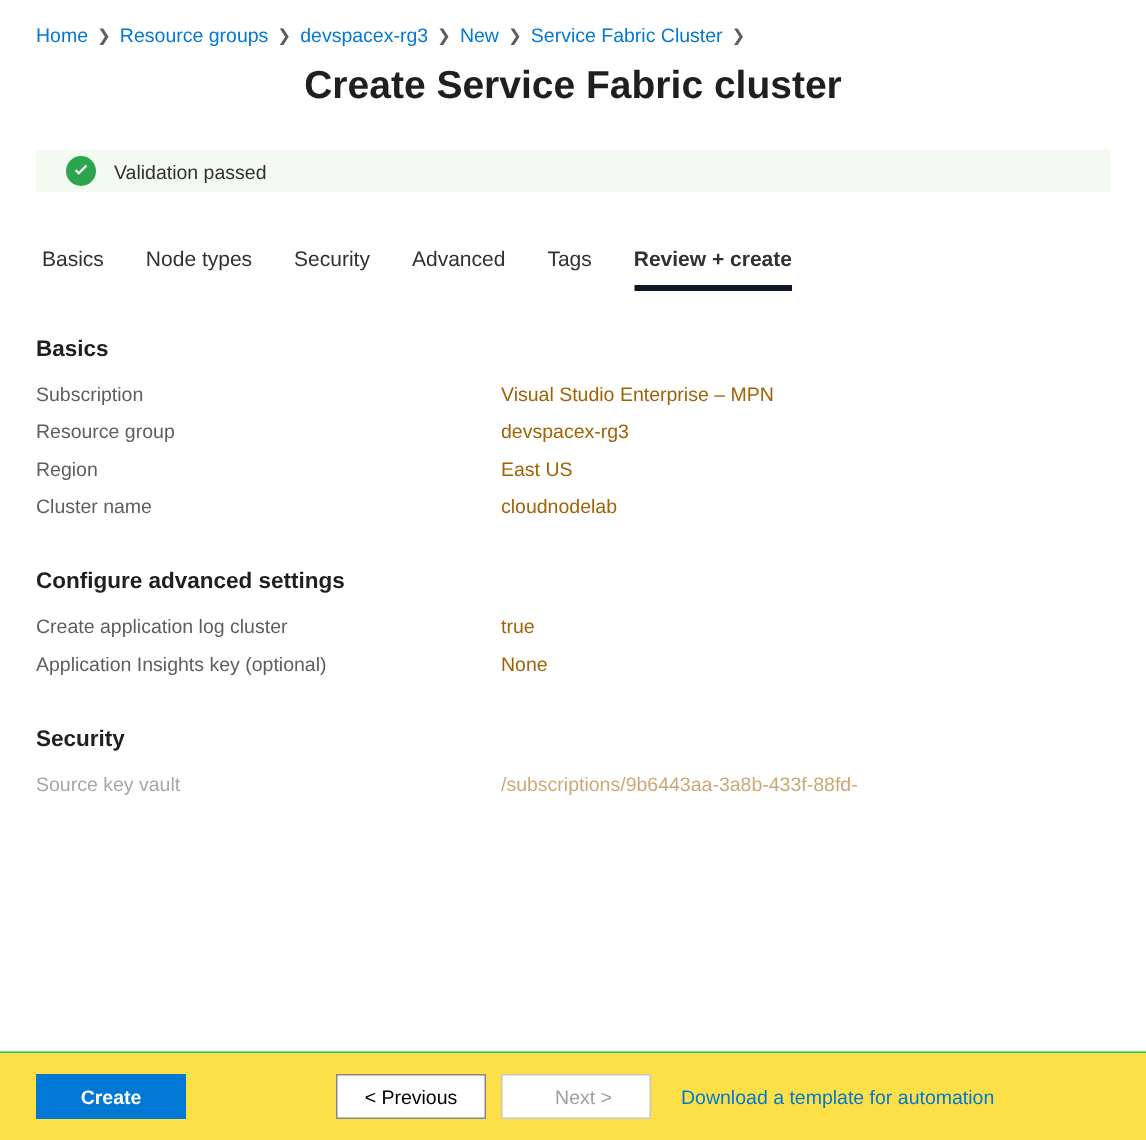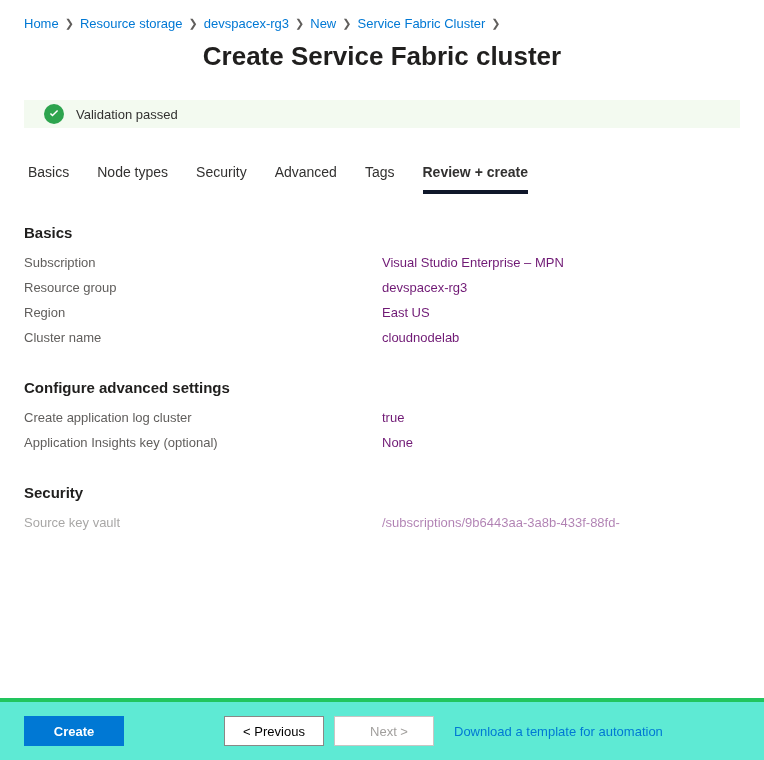--- a/index.html
+++ b/index.html
@@ -86,32 +86,31 @@
   .kv-row {
     display: flex;
     margin-bottom: 10px;
     font-size: 13px;
   }
   .kv-row .key {
     width: 310px;
     color: #605e5c;
   }
   .kv-row .val {
-    color: #701a75;
+    color: #a16207;
     flex: 1;
-    margin-left: 48px;
   }
   .section { margin-bottom: 34px; }
   .footer {
     position: absolute;
     bottom: 0;
     left: 0;
     right: 0;
-    border-top: 4px solid #22c55e;
-    background: #5eead4;
+    border-top: 1px solid #22c55e;
+    background: #fde047;
     padding: 14px 24px;
     display: flex;
     align-items: center;
     gap: 10px;
   }
   .btn {
     font-family: inherit;
     font-size: 13px;
     padding: 6px 18px;
     border: 1px solid #8a8886;
@@ -141,21 +140,21 @@
   }
   .cutoff { color: #605e5c; opacity: 0.55; }
 </style>
 </head>
 <body>
 
 <div class="content">
   <nav class="breadcrumb">
     <a>Home</a>
     <span class="chev">❯</span>
-    <a>Resource storage</a>
+    <a>Resource groups</a>
     <span class="chev">❯</span>
     <a>devspacex-rg3</a>
     <span class="chev">❯</span>
     <a>New</a>
     <span class="chev">❯</span>
     <a>Service Fabric Cluster</a>
     <span class="chev">❯</span>
   </nav>
 
   <h1 class="page-title">Create Service Fabric cluster</h1>

